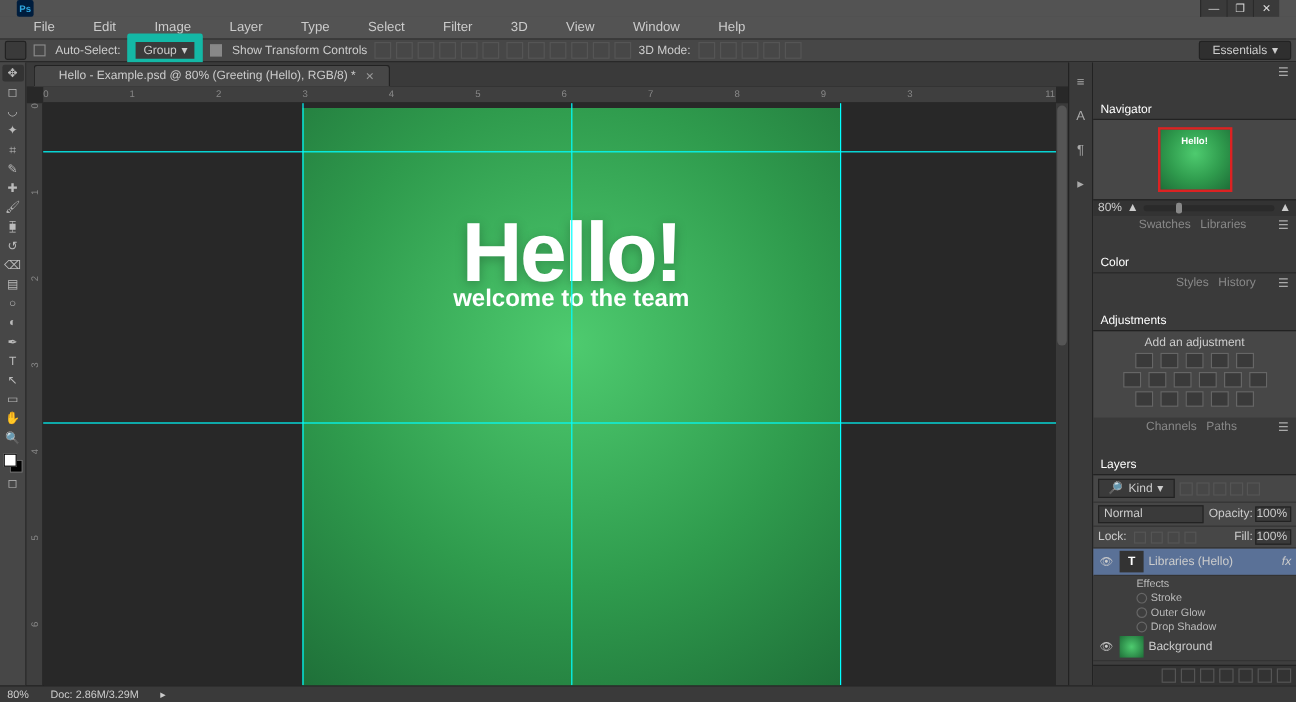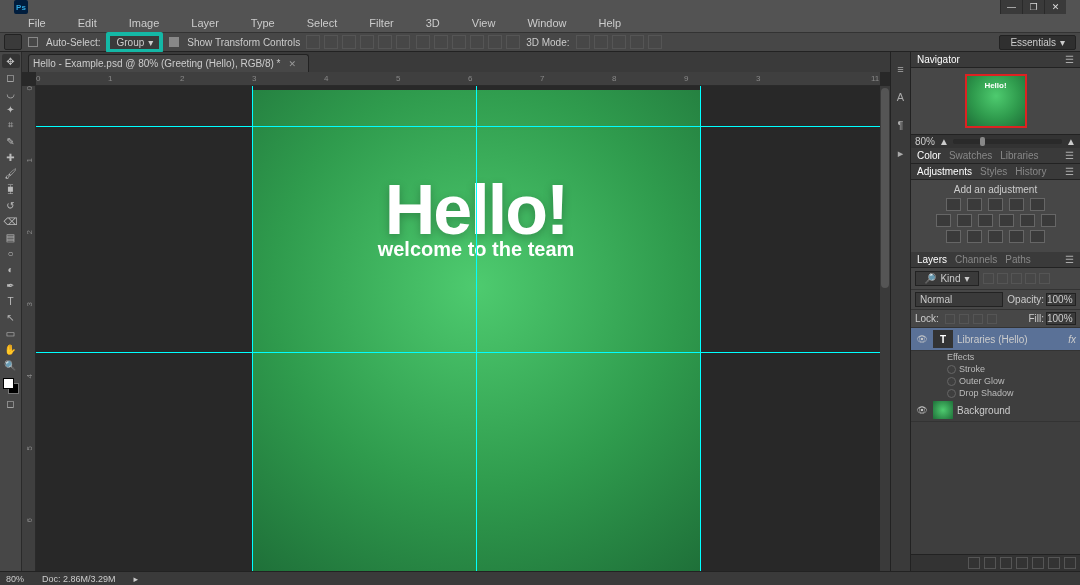--- a/index.html
+++ b/index.html
@@ -7,36 +7,36 @@
 .titlebar { height: 14px; background: #535353; display: flex; justify-content: space-between; align-items: center; padding: 0 14px; }
 .titlebar .logo { width: 14px; height: 14px; background: #001d3d; border-radius: 2px; display: flex; align-items: center; justify-content: center; color: #2fa8e0; font-weight: bold; font-size: 8px; }
 .window-controls { display: flex; gap: 0; }
 .winctrl { width: 22px; height: 14px; display: flex; align-items: center; justify-content: center; background: #3a3a3a; color: #ddd; font-size: 9px; border-left: 1px solid #2a2a2a; }
 .menubar { height: 18px; background: #535353; display: flex; align-items: center; padding-left: 20px; gap: 16px; font-size: 11px; }
 .menubar span { padding: 2px 8px; cursor: default; }
 .options-bar { height: 20px; background: #474747; border-top: 1px solid #333; border-bottom: 1px solid #222; display: flex; align-items: center; padding: 0 4px; font-size: 10px; gap: 6px; justify-content: space-between;}
 .options-left { display: flex; align-items: center; gap: 6px; }
 .options-left .tool-icon { width: 18px; height: 16px; background: #3a3a3a; border: 1px solid #222; border-radius: 2px; }
 .options-left .chk { width: 10px; height: 10px; border: 1px solid #888; display: inline-block; margin-right: 2px; }
-.options-left .sel { background: #3a3a3a; border: 4px solid #14b8a6; padding: 1px 6px; border-radius: 2px; display: inline-flex; align-items: center; gap: 4px; }
+.options-left .sel { background: #3a3a3a; border: 7px solid #14b8a6; padding: 1px 6px; border-radius: 2px; display: inline-flex; align-items: center; gap: 4px; }
 .options-left .icons { display: flex; gap: 4px; }
 .options-left .ic { width: 14px; height: 14px; border: 1px solid #555; }
 .options-bar .rightsel { background: #2f2f2f; border: 1px solid #222; padding: 1px 10px; border-radius: 2px; display: flex; gap: 4px; align-items: center; font-size: 10px; }
 
 .workspace { display: flex; height: calc(585px - 14px - 18px - 20px - 14px); }
 .toolbox { width: 22px; background: #474747; border-right: 1px solid #2a2a2a; display: flex; flex-direction: column; align-items: center; padding-top: 2px; gap: 2px; }
 .toolbox .t { width: 18px; height: 14px; display: flex; align-items: center; justify-content: center; font-size: 10px; color: #bbb; border-radius: 2px; }
 .toolbox .t.active { background: #333; }
 .toolbox .swatch { margin-top: 4px; width: 16px; height: 16px; position: relative; }
 .toolbox .swatch .fg { position: absolute; top: 0; left: 0; width: 11px; height: 11px; background: #fff; border: 1px solid #000; }
 .toolbox .swatch .bg { position: absolute; bottom: 0; right: 0; width: 11px; height: 11px; background: #000; border: 1px solid #777; }
 
 .doc-area { flex: 1; background: #282828; display: flex; flex-direction: column; }
 .doc-tabs { height: 20px; background: #3a3a3a; display: flex; align-items: flex-end; padding-left: 6px; }
-.doc-tab { background: #474747; padding: 3px 12px 3px 4px; font-size: 10px; border-radius: 3px 3px 0 0; border: 1px solid #222; border-bottom: none; display: flex; align-items: center; gap: 8px; justify-content: flex-end; }
+.doc-tab { background: #474747; padding: 3px 12px 3px 20px; font-size: 10px; border-radius: 3px 3px 0 0; border: 1px solid #222; border-bottom: none; display: flex; align-items: center; gap: 8px; justify-content: flex-end; }
 .doc-tab .x { font-size: 9px; color: #999; }
 
 .canvas-wrap { flex: 1; position: relative; overflow: hidden; }
 .ruler-h { position: absolute; top: 0; left: 14px; right: 10px; height: 14px; background: #3f3f3f; border-bottom: 1px solid #2a2a2a; }
 .ruler-h .tick { position: absolute; top: 2px; font-size: 8px; color: #888; }
 .ruler-v { position: absolute; top: 14px; left: 0; width: 14px; bottom: 0; background: #3f3f3f; border-right: 1px solid #2a2a2a; }
 .ruler-v .tick { position: absolute; left: 3px; font-size: 8px; color: #888; writing-mode: vertical-lr; transform: rotate(180deg);}
 .canvas-inner { position: absolute; top: 14px; left: 14px; right: 10px; bottom: 0; background: #282828; }
 .canvas { position: absolute; left: 216px; top: 4px; width: 448px; height: 490px;
   background: radial-gradient(circle at 50% 40%, #4ecb6f, #2f9b4d 55%, #1e6e38 100%); }
@@ -46,21 +46,21 @@
 .guide-h { position: absolute; left: 0; right: 0; height: 0; border-top: 1px solid #00ffff; }
 .scrollbar-v { position: absolute; top:14px; right:0; bottom:0; width:10px; background:#3a3a3a; }
 .scrollbar-v .thumb { position:absolute; left:1px; right:1px; top:2px; height:200px; background:#555; border-radius:4px; }
 
 .panel-strip { width: 20px; background: #3a3a3a; border-left: 1px solid #222; display: flex; flex-direction: column; align-items: center; padding-top: 10px; gap: 14px; }
 .panel-strip .ic { width: 14px; height: 14px; color: #aaa; font-size: 11px; display:flex; align-items:center; justify-content:center; }
 
 .right-panels { width: 170px; background: #474747; display: flex; flex-direction: column; font-size: 10px; border-left: 1px solid #222; }
 .panel-title { background: #3a3a3a; padding: 2px 6px; display: flex; justify-content: space-between; border-bottom: 1px solid #222; }
 .panel-title .tabs { display: flex; gap: 8px; }
-.panel-title .tabs span.act { color: #fff; }
+.panel-title .tabs span.act { color: #fff; margin-top: 32px; }
 .panel-title .tabs span { color: #888; }
 .panel-title .menu { color: #aaa; }
 .navigator-body { padding: 6px; display: flex; align-items: center; justify-content: center; }
 .nav-thumb { width: 62px; height: 54px; background: radial-gradient(circle at 50% 40%, #4ecb6f, #2f9b4d 55%, #1e6e38); border: 2px solid #d22; position:relative; }
 .nav-thumb .txt { position:absolute; top:5px; left:0; right:0; text-align:center; font-size:8px; font-weight:900; color:#fff;}
 .nav-zoom { background:#333; padding:1px 4px; display:flex; align-items:center; gap:4px; border-top:1px solid #222; }
 .nav-zoom .bar { flex:1; height:5px; background:#2a2a2a; border-radius:2px; position:relative;}
 .nav-zoom .bar::after{content:""; position:absolute; left:25%; top:-2px; width:5px; height:9px; background:#888; border-radius:2px;}
 .adj-body { padding: 4px 6px 6px; text-align: center; }
 .adj-body .row { display: flex; gap: 6px; justify-content: center; margin: 3px 0; }

